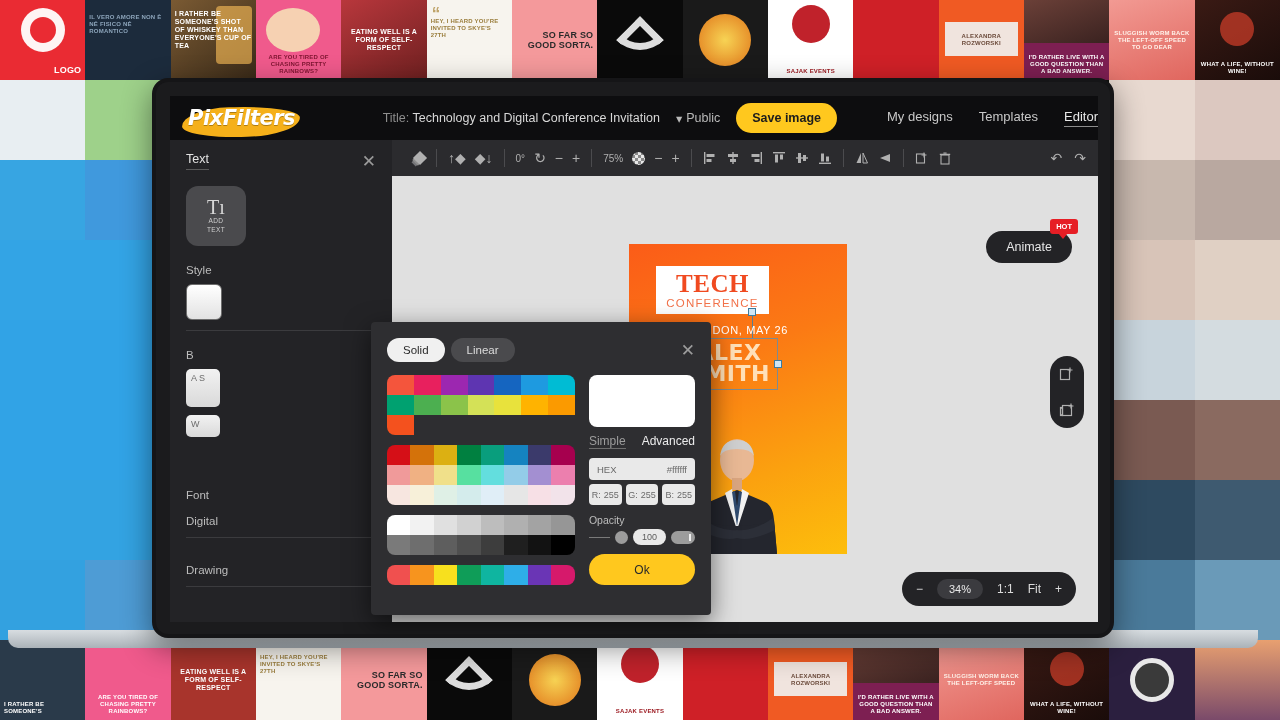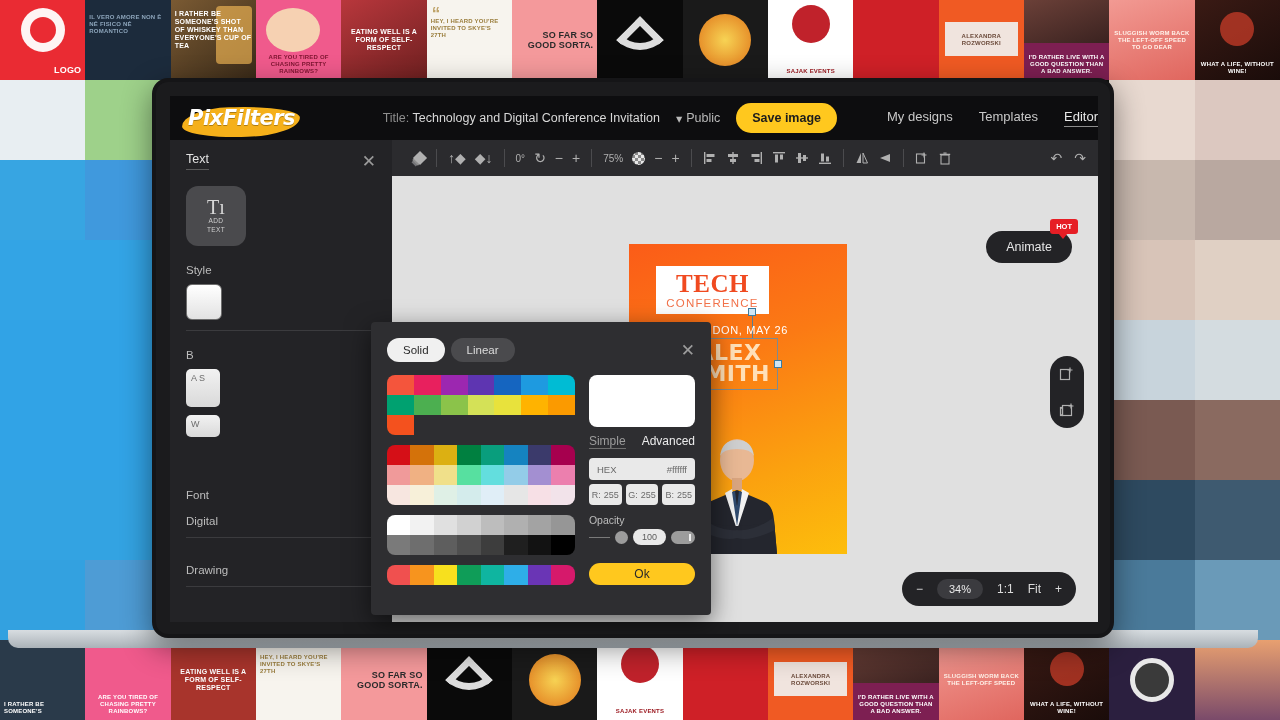--- a/index.html
+++ b/index.html
@@ -248,21 +248,21 @@
   #op-track { flex: 1; height: 1px; background: #7a7a7a; }
   #op-knob { width: 13px; height: 13px; border-radius: 50%; background: #9c9c9c; cursor: pointer; }
   #op-val { background: #e9e9e9; border-radius: 9px; padding: 3px 9px; font-size: 9px; color: #5d5d5d; }
   #op-toggle {
     width: 24px; height: 13px; border-radius: 7px; background: #9c9c9c;
     display: flex; align-items: center; justify-content: flex-end; padding-right: 4px; cursor: pointer;
   }
   #op-toggle .bar { width: 2px; height: 7px; background: #f0f0f0; }
   #ok-btn {
     margin-top: auto; background: #ffc81e; color: #2a2a2a; border: none;
-    border-radius: 16px; height: 22px; font-size: 12px; cursor: pointer; font-weight: normal;
+    border-radius: 16px; height: 31px; font-size: 12px; cursor: pointer; font-weight: normal;
   }
 </style>
 </head>
 <body>
 
 <div id="bg-collage">
 
   <div class="tile" style="background:#ea2b33">
     <div style="position:absolute;left:50%;top:38%;transform:translate(-50%,-50%);width:44px;height:44px;border-radius:50%;background:#fff;opacity:.95"></div>
     <div style="position:absolute;left:50%;top:38%;transform:translate(-50%,-50%);width:26px;height:26px;border-radius:50%;background:#ea2b33"></div>

